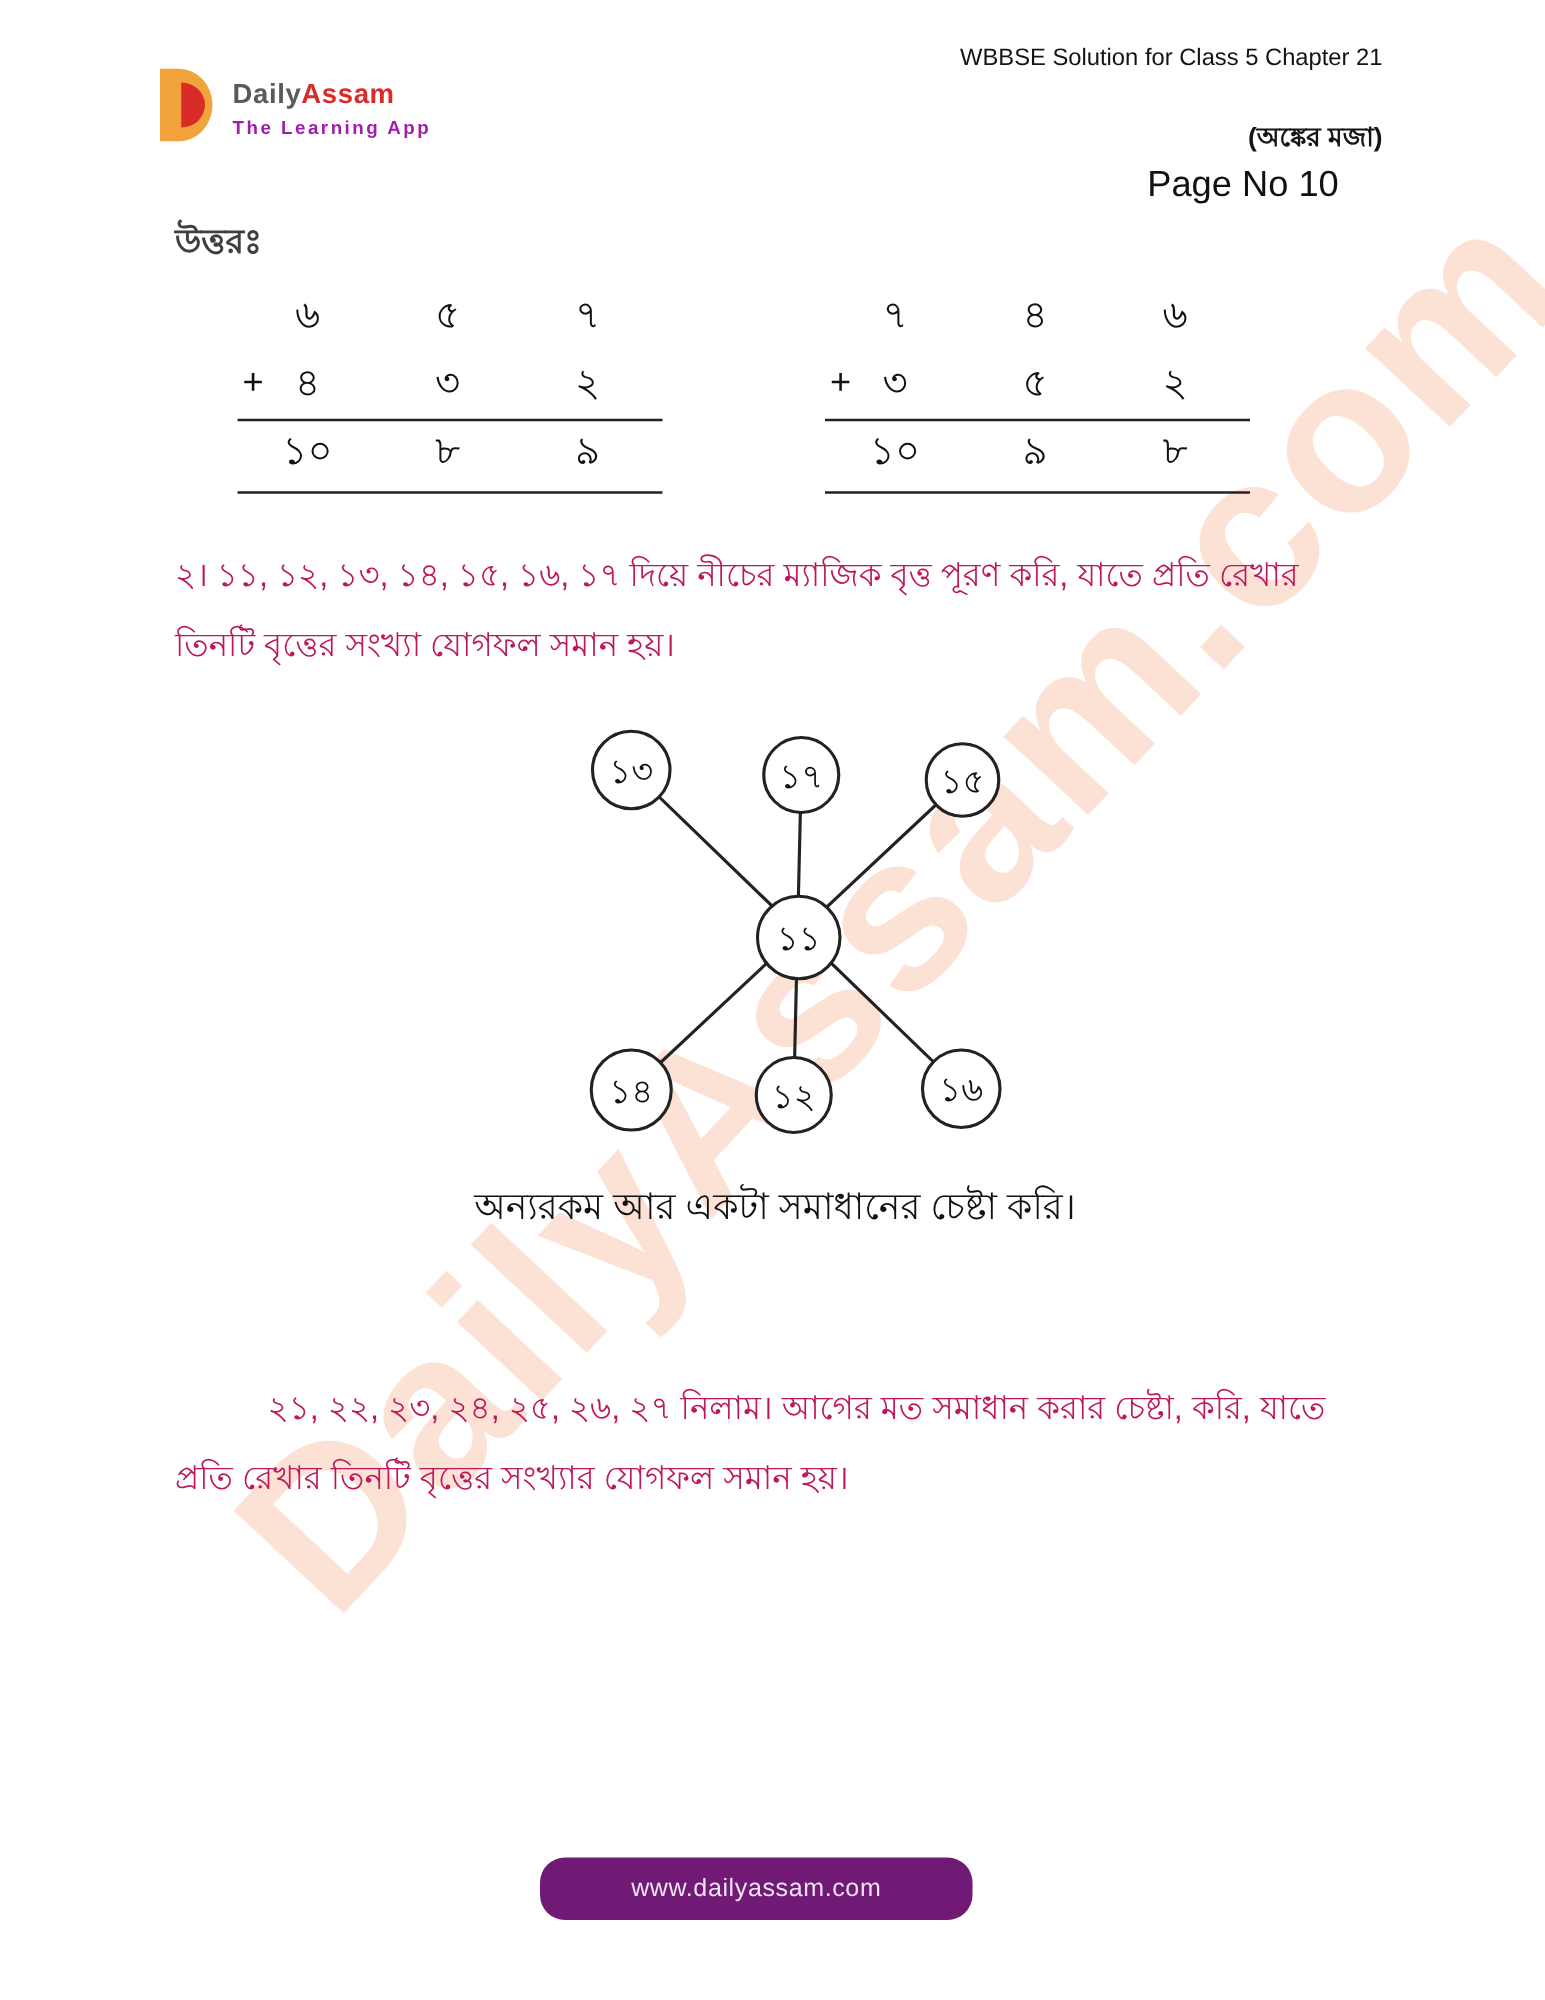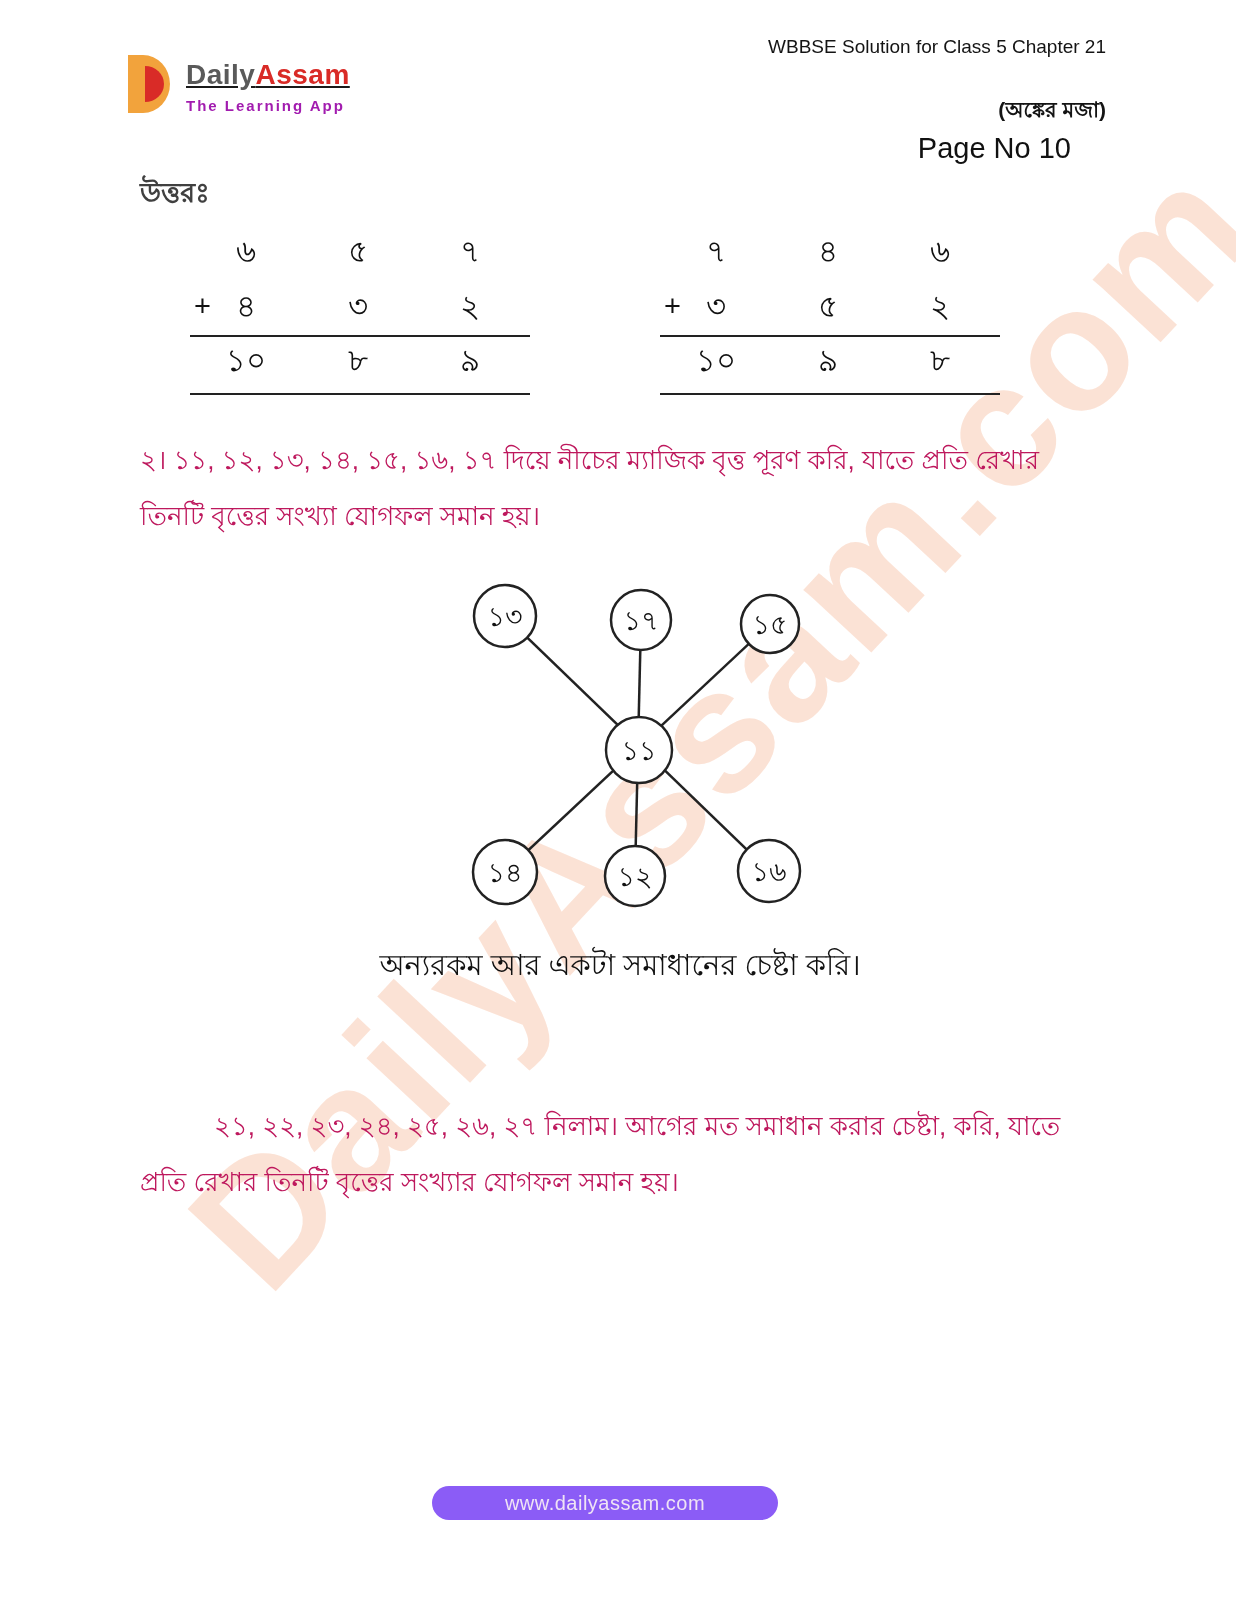--- a/index.html
+++ b/index.html
@@ -30,21 +30,21 @@
     z-index: 1;
     letter-spacing: 4px;
   }
 
   .content { position: relative; z-index: 2; }
 
   
   .logo { position: absolute; left: 122px; top: 52px; display: flex; align-items: center; }
   .logo-mark { margin-right: 10px; }
   .logo-textcol { display: flex; flex-direction: column; }
-  .logo-brand { font-size: 28px; font-weight: bold; letter-spacing: 0.5px; text-decoration: underline; }
+  .logo-brand { font-size: 22px; font-weight: bold; letter-spacing: 0.5px; }
   .logo-brand .daily { color: #5a5a5a; }
   .logo-brand .assam { color: #d92b27; }
   .logo-tagline { font-size: 15px; font-weight: bold; color: #a21caf; letter-spacing: 2px; margin-top: 6px; }
 
   
   .header-title {
     position: absolute; top: 36px; right: 130px;
     font-size: 19px; font-weight: normal; color: #141414;
   }
   .header-subtitle {
@@ -87,22 +87,22 @@
   .diagram-caption {
     position: absolute; left: 320px; top: 918px; width: 600px;
     text-align: center; font-size: 29px; color: #111;
     font-family: Liberation Sans, sans-serif;
     margin-top: 24px;
   }
 
   
   .footer-pill {
     position: absolute; left: 432px; top: 1486px;
-    width: 346px; height: 34px;
-    background: #8b5cf6;
+    width: 346px; height: 50px;
+    background: #701a75;
     border-radius: 20px;
     display: flex; align-items: center; justify-content: center;
     font-size: 20px; color: #efe3f5; letter-spacing: 0.5px;
     cursor: pointer;
   }
 </style>
 </head>
 <body>
 
 <div class="page">

